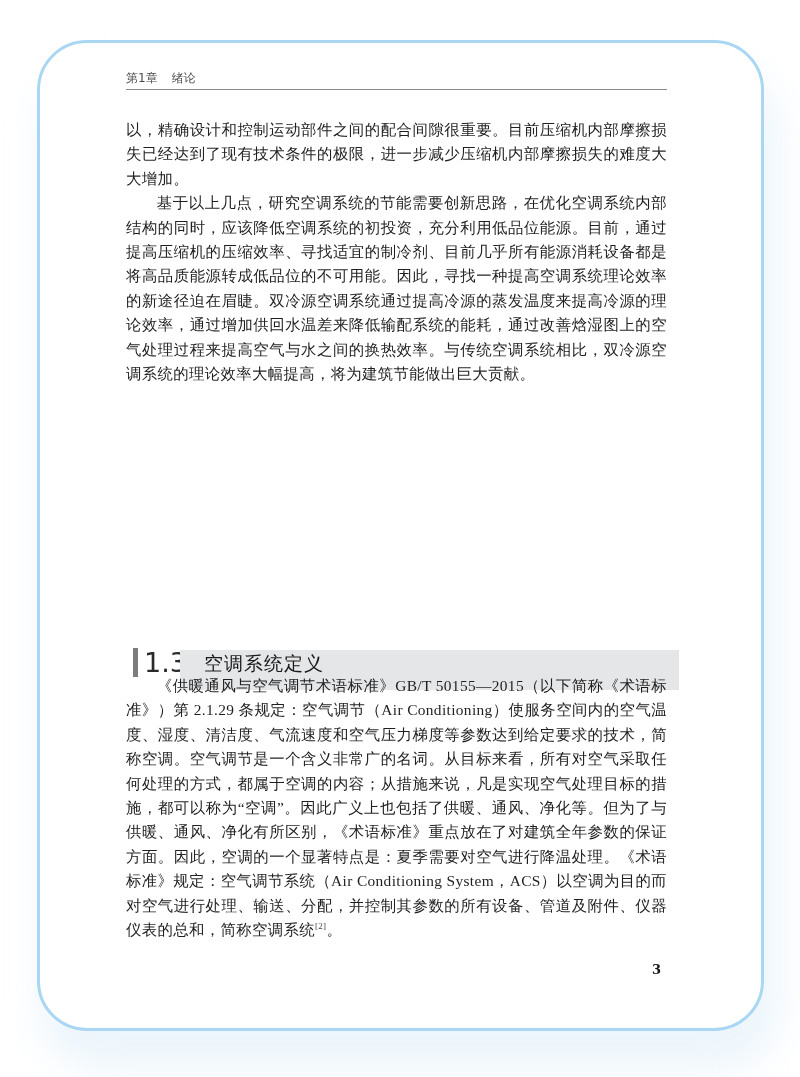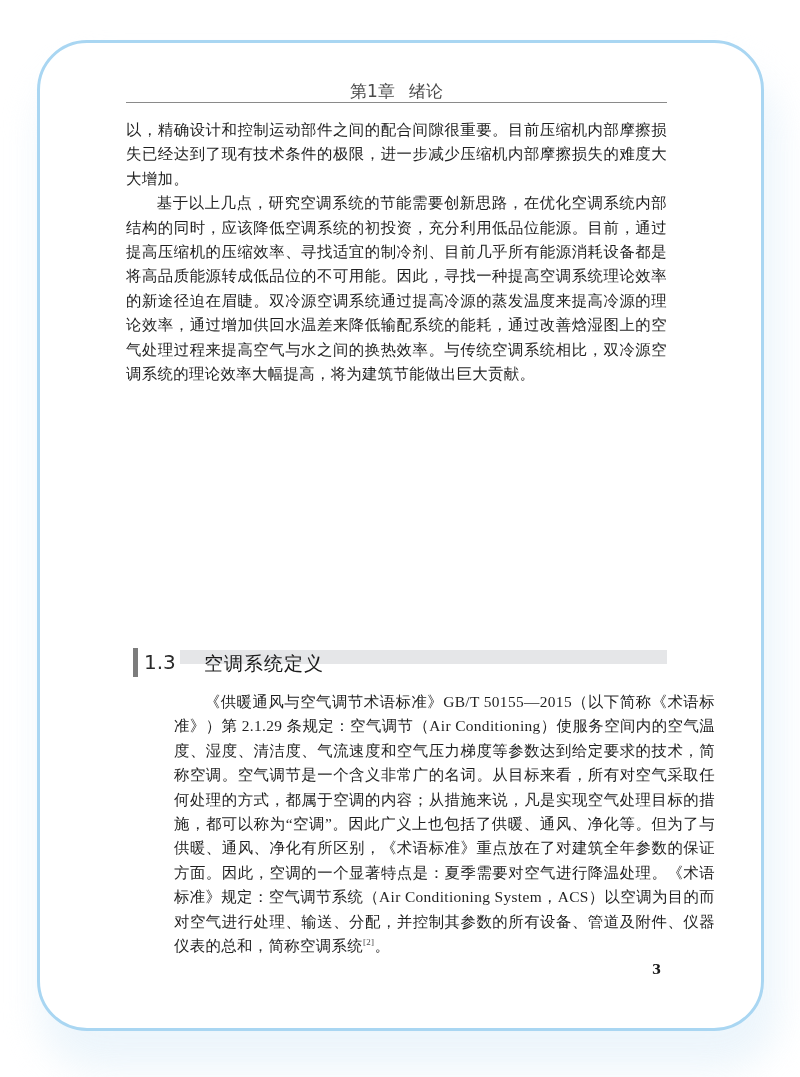--- a/index.html
+++ b/index.html
@@ -32,27 +32,27 @@
     width: 721px;
     height: 985px;
     border: 3px solid #a9d6f2;
     border-radius: 50px;
     background: #ffffff;
     box-sizing: content-box;
   }
   .running-head {
     position: absolute;
     left: 126px;
-    top: 83px;
+    top: 70px;
     width: 541px;
     height: 19px;
     border-bottom: 1.5px solid #8a8a8a;
-    text-align: center;
+    text-align: left;
     font-family: "DejaVu Sans", "Liberation Sans", sans-serif;
-    font-size: 17px;
+    font-size: 12px;
     color: #4a4a4a;
     line-height: 16px;
   }
   .running-head span { display: inline-block; }
   .running-head .gap { width: 14px; }
 
   .body-text {
     position: absolute;
     left: 126px;
     width: 541px;
@@ -64,21 +64,21 @@
     letter-spacing: 0.35px;
   }
   .body-text p {
     margin: 0;
     text-indent: 2em;
     font-family: Liberation Serif, serif;
   }
   .body-text p.no-indent { text-indent: 0; }
 
   .block-a { top: 118px; }
-  .block-b { top: 690px; margin-left: 48px; }
+  .block-b { top: 674px; }
 
   .section-heading {
     position: absolute;
     left: 133px;
     top: 648px;
     width: 534px;
     height: 29px;
   }
   .section-heading .accent-bar {
     position: absolute;
@@ -88,30 +88,31 @@
     height: 29px;
     background: #7c7c7c;
   }
   .section-heading .sec-num {
     position: absolute;
     left: 11px;
     top: 0;
     height: 29px;
     line-height: 29px;
     font-family: "DejaVu Sans", "Liberation Sans", sans-serif;
-    font-size: 20px;
+    font-size: 27px;
     color: #2a2a2a;
   }
   .section-heading .title-bar {
     position: absolute;
     left: 47px;
     top: 2px;
     width: 487px;
-    height: 14px;
+    height: 40px;
     background: #e5e6e8;
+    padding-left: 12px;
   }
   .section-heading .sec-title {
     position: absolute;
     left: 24px;
     top: 0;
     line-height: 26px;
     font-family: "DejaVu Sans", "Liberation Sans", sans-serif;
     font-size: 19px;
     color: #1a1a1a;
     letter-spacing: 1px;

